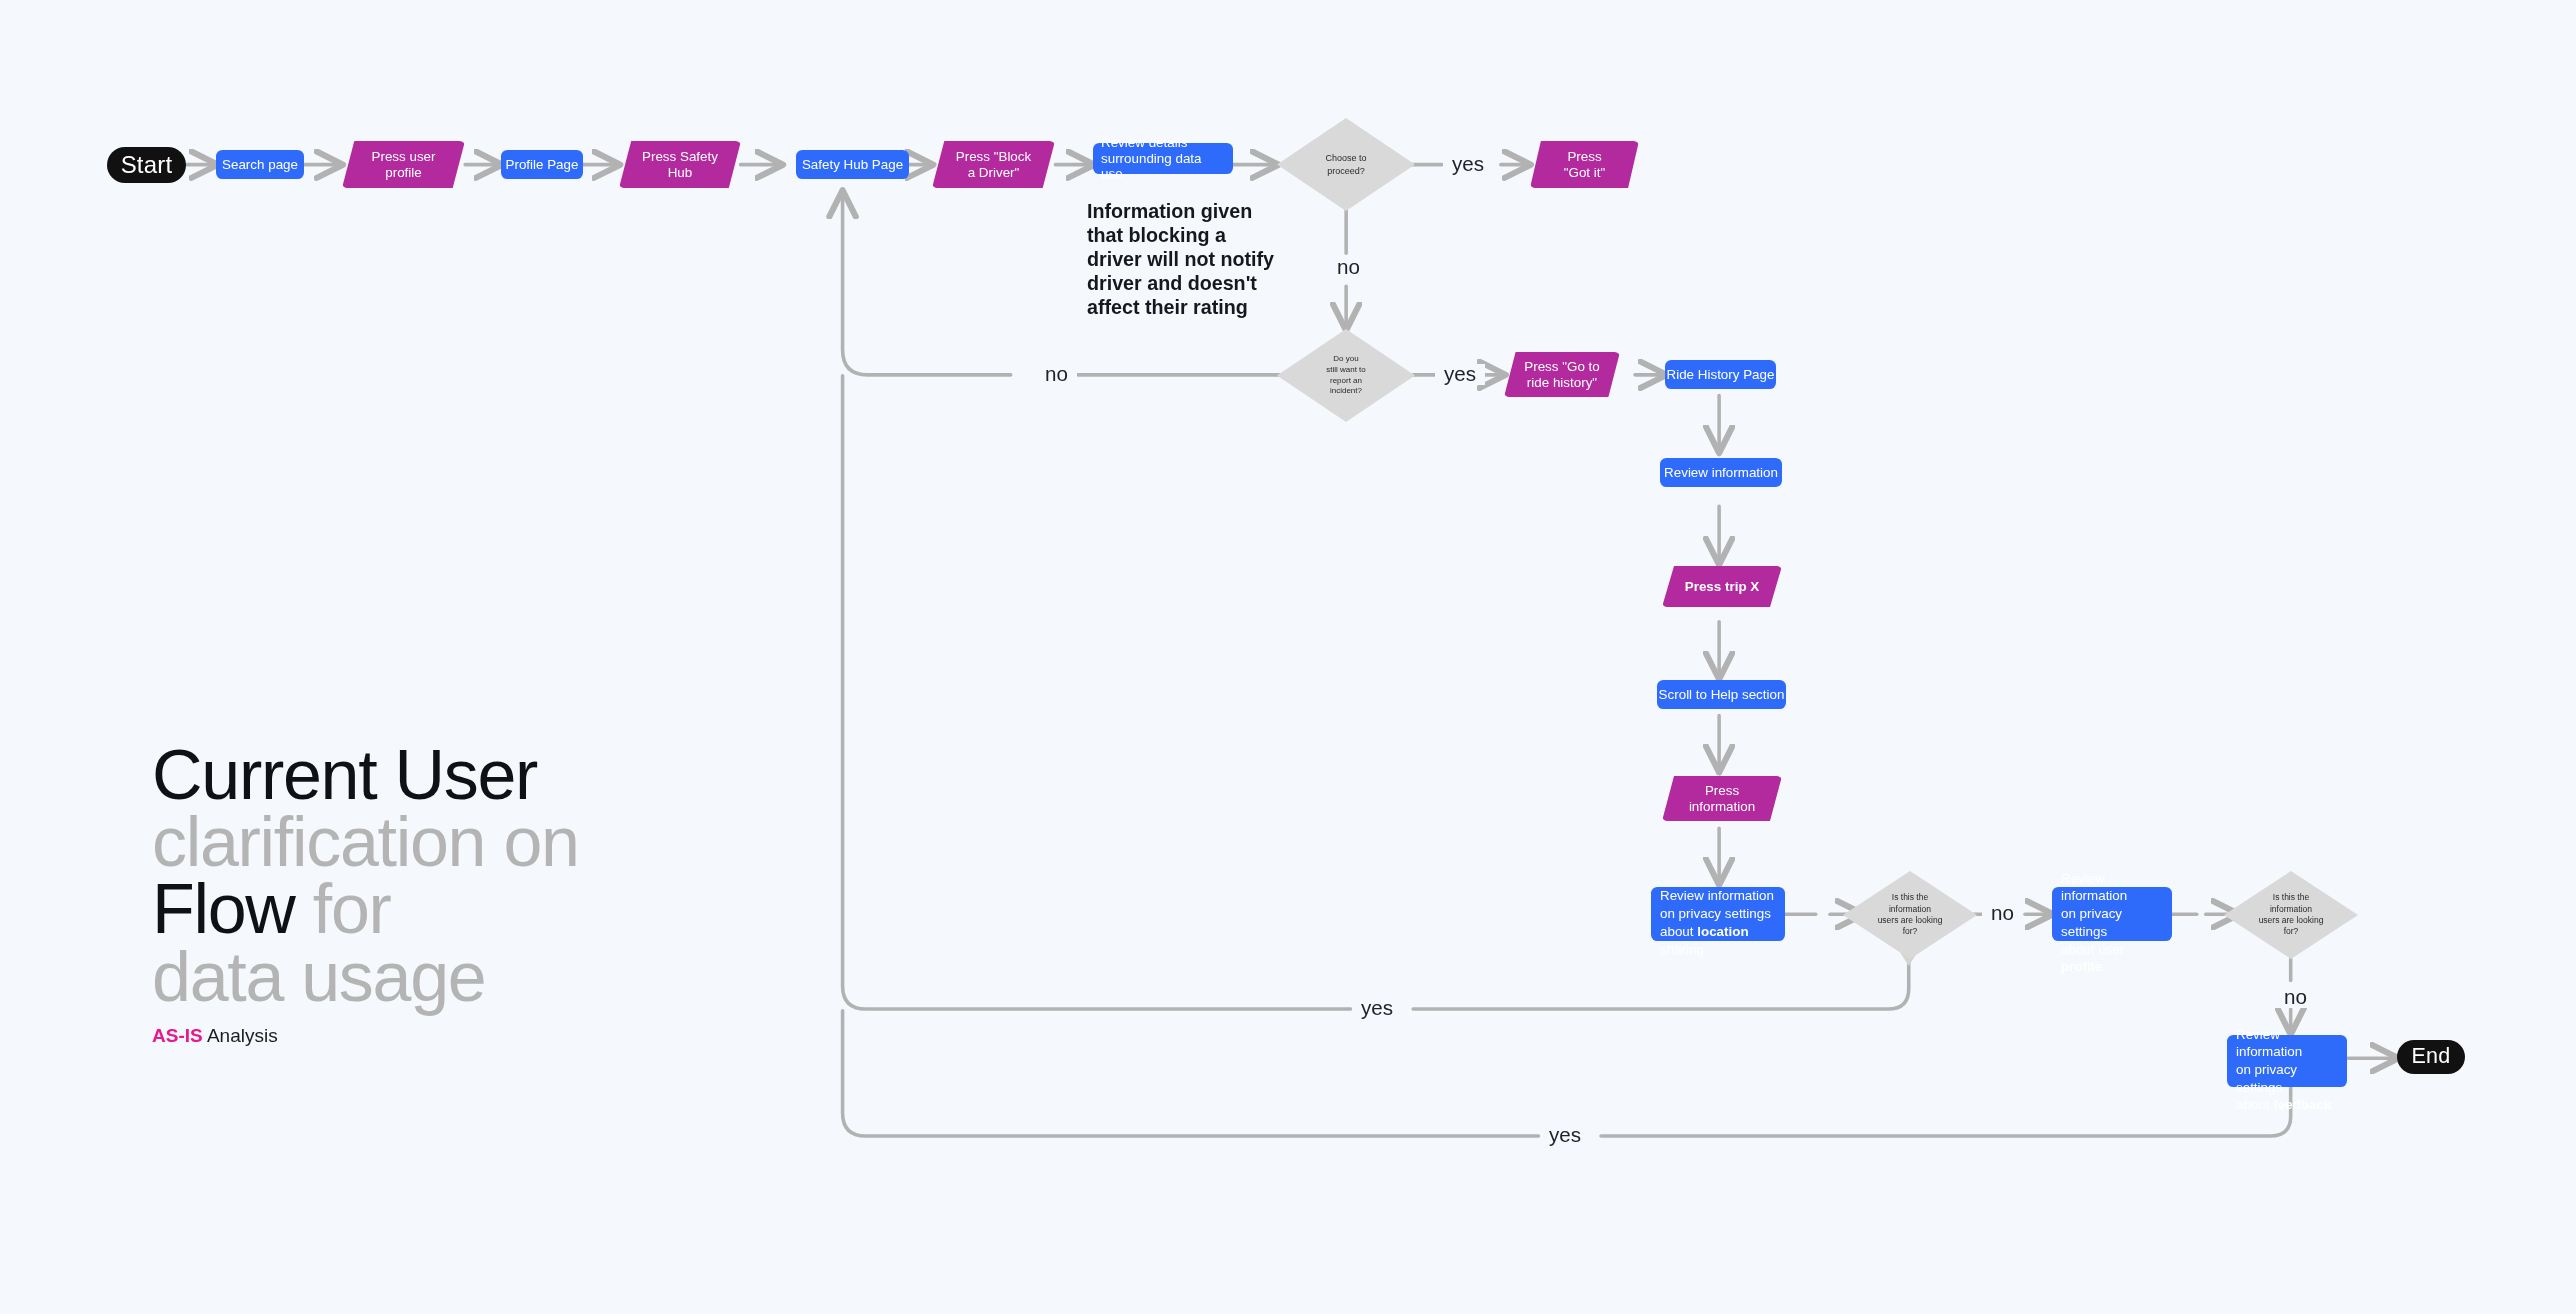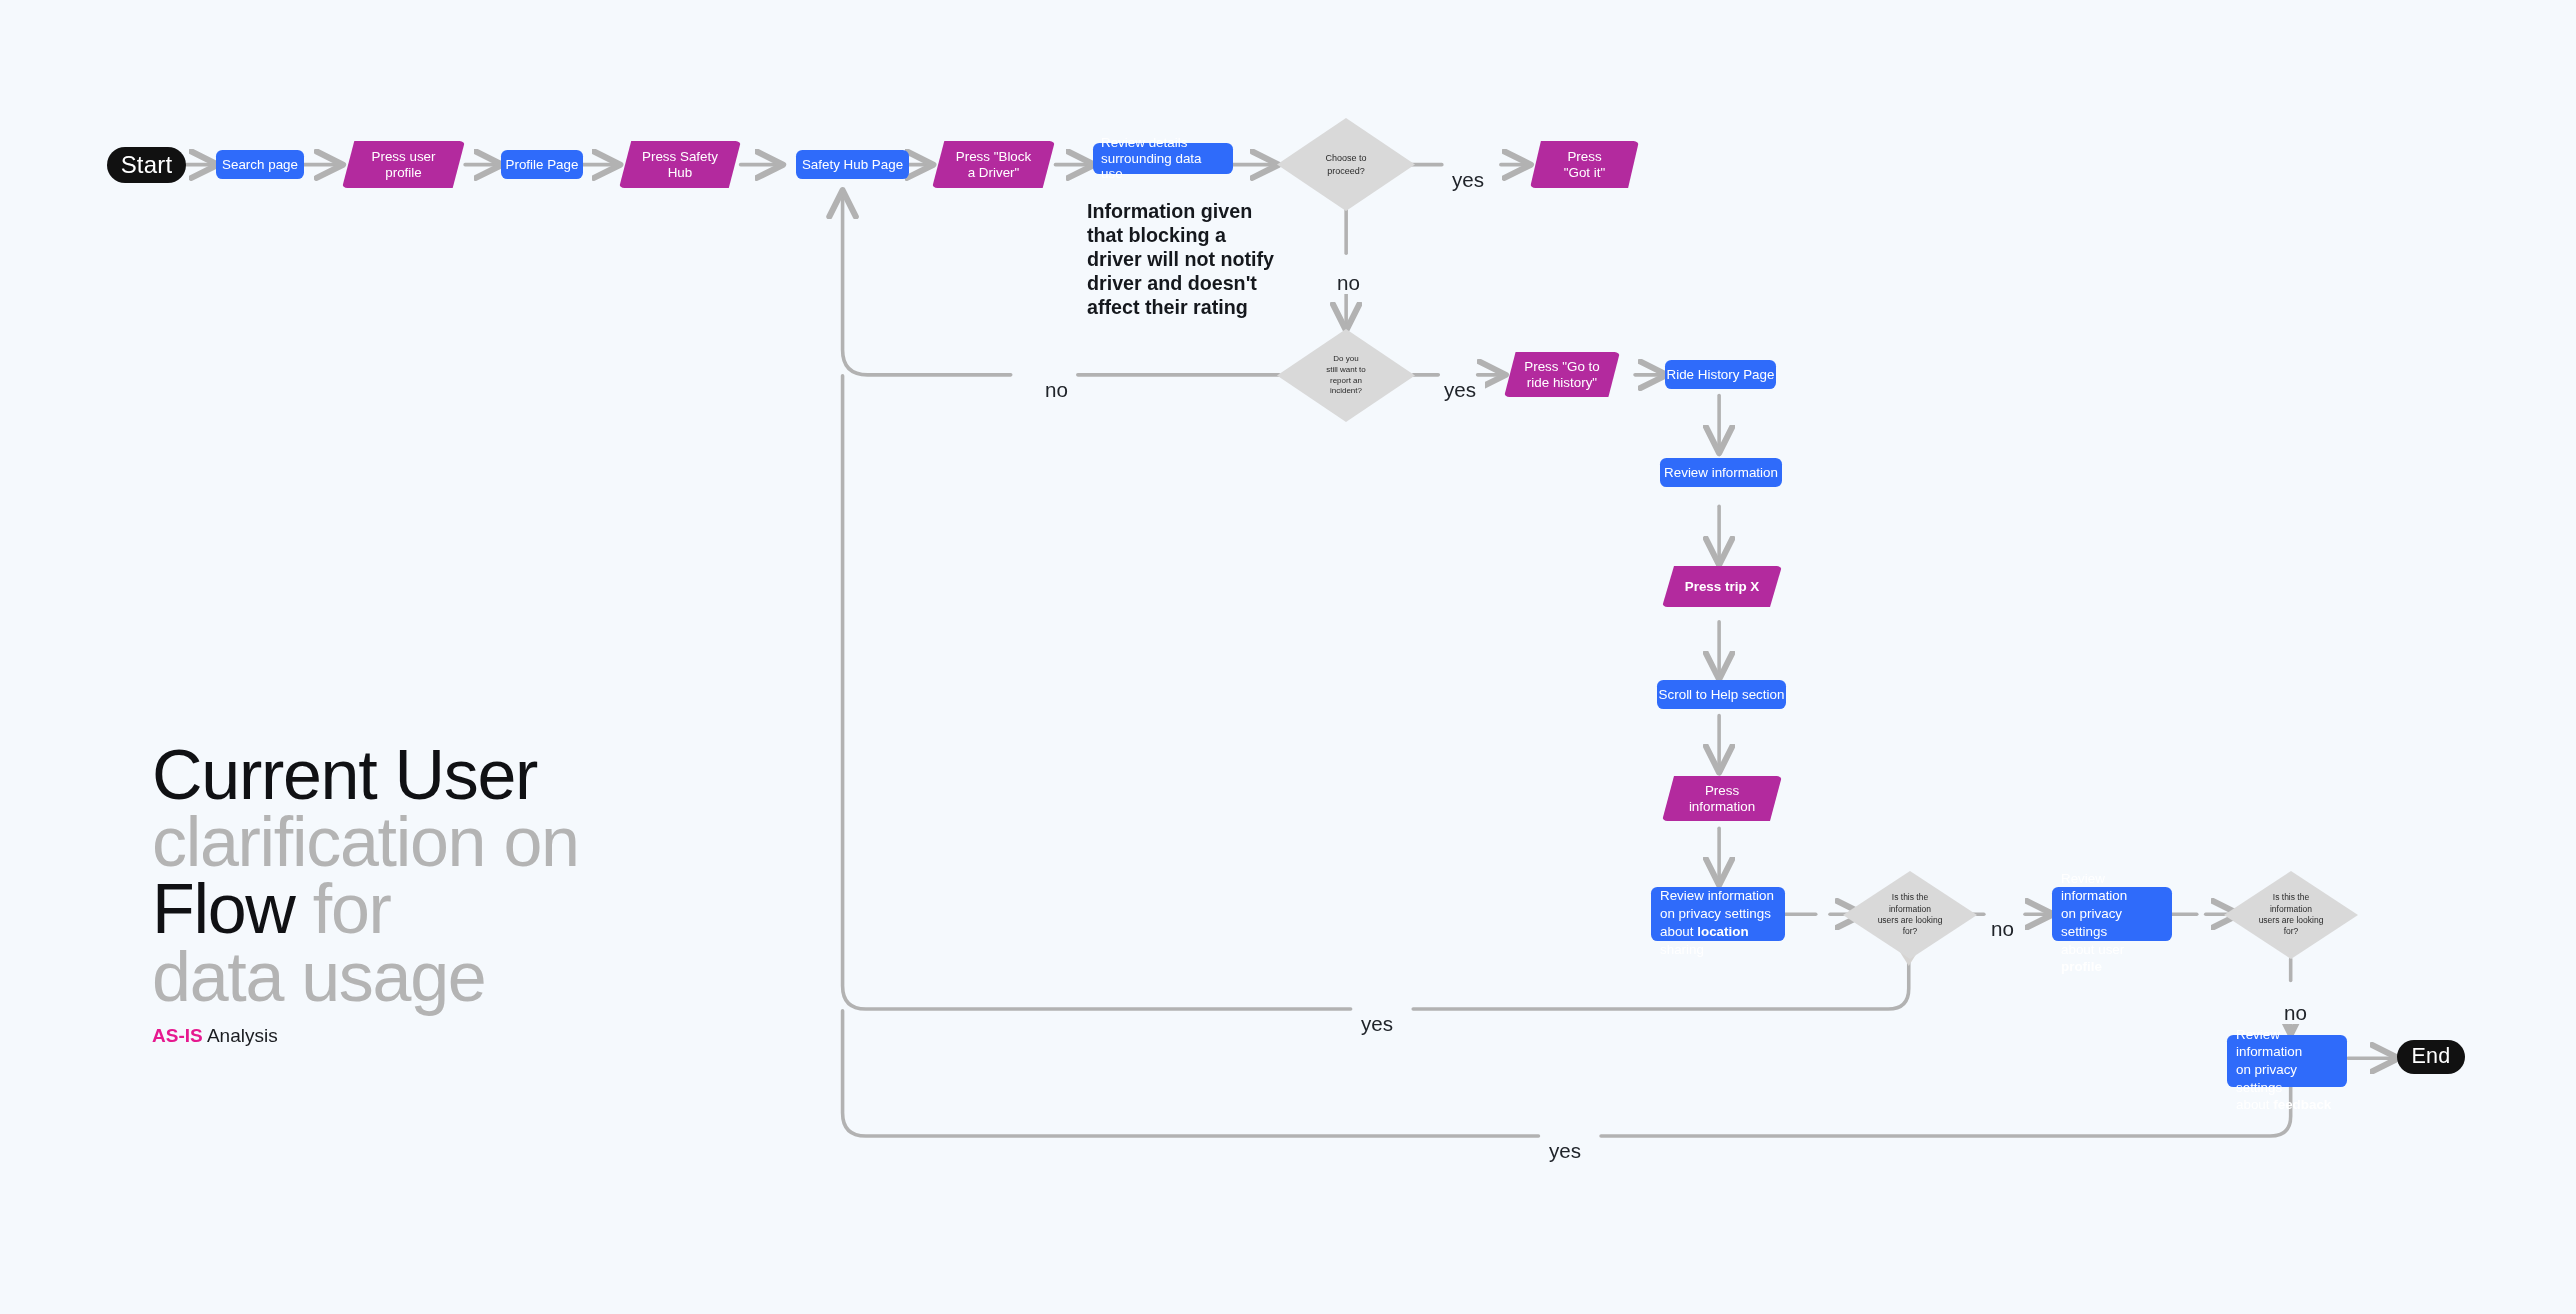--- a/index.html
+++ b/index.html
@@ -54,21 +54,20 @@
   .n-decision.small{font-size:9.8px;}
 
   .edge-label{
     position:absolute;
     color:#20242a;
     font-size:20.6px;
     background:#f5f9fd;
     padding:0 9px;
     line-height:1;
     white-space:nowrap;
-    margin-top:16px;
   }
 
   .note{
     position:absolute;
     color:#15181d;
     font-weight:bold;
     line-height:1.22;
     white-space:pre-line;
   }
   .note.big{font-size:19.7px;}

